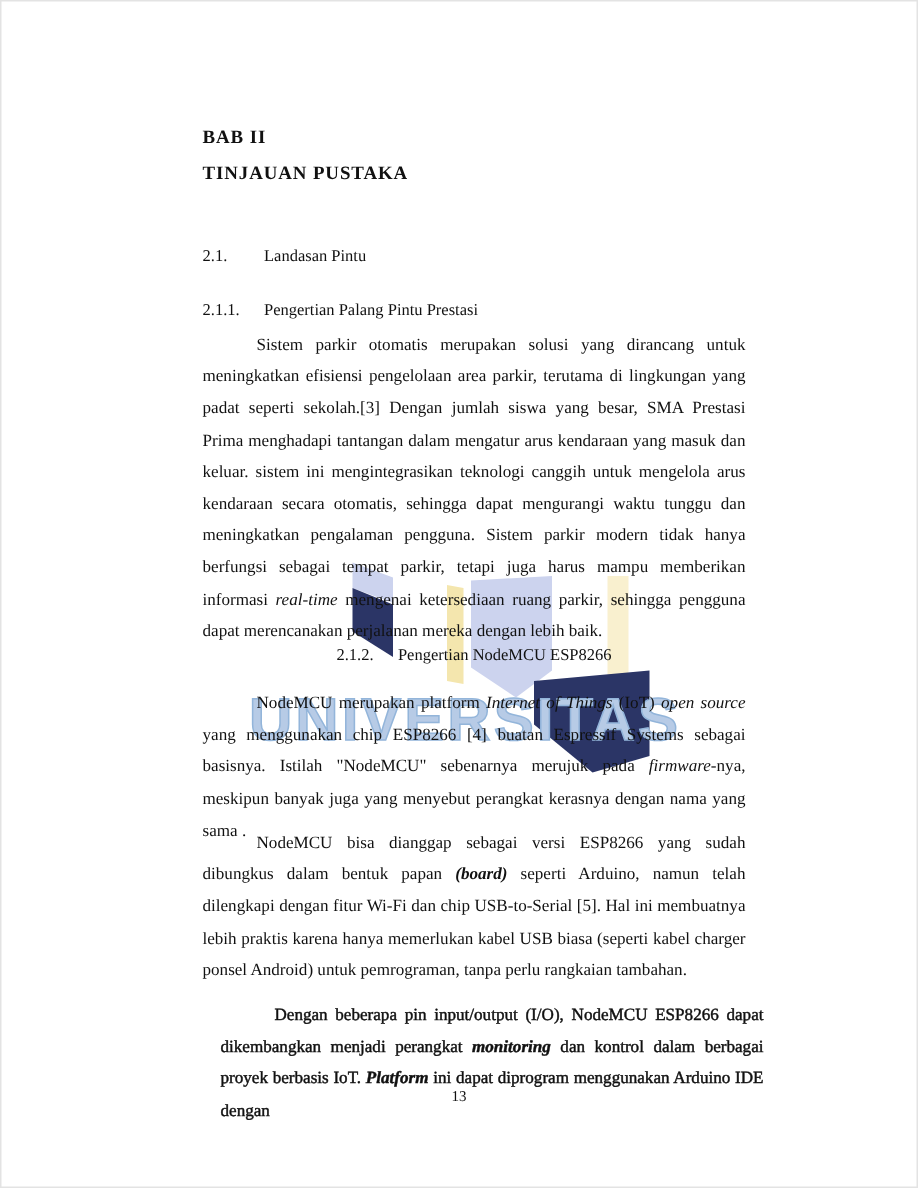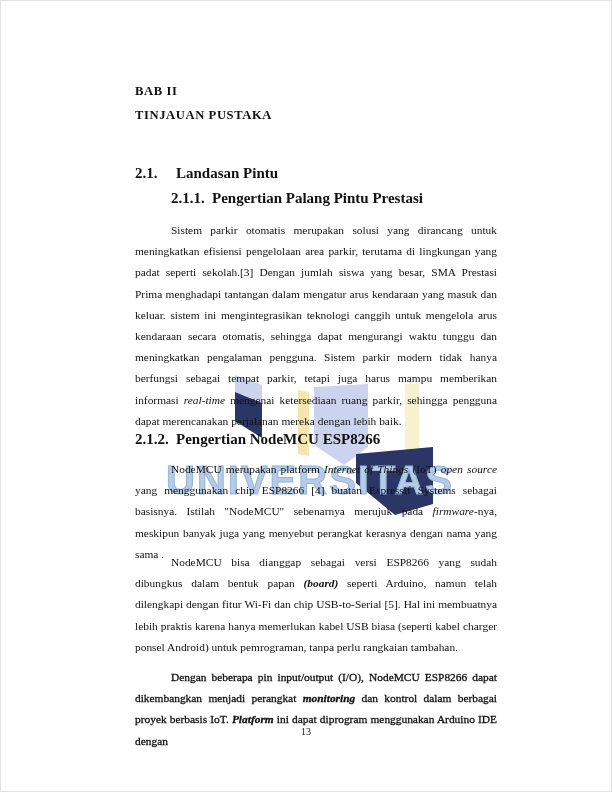--- a/index.html
+++ b/index.html
@@ -32,36 +32,36 @@
   .content { position: absolute; inset: 0; z-index: 1; }
 
   .chapter-head {
     position: absolute; left: 135px; top: 80px; width: 362px;
     font-weight: bold; font-size: 12.6px;
     line-height: 23.5px; letter-spacing: 0.6px;
   }
 
   .sec {
     position: absolute; left: 135px; width: 362px;
-    display: flex; font-weight: bold; font-size: 15px;
+    display: flex; font-weight: normal; font-size: 11px;
   }
   .sec .num { width: 41px; flex: 0 0 41px; }
   .sec-21  { top: 165px; }
-  .sec-211 { top: 190px; margin-left: 36px; }
-  .sec-212 { top: 431px; }
+  .sec-211 { top: 201px; }
+  .sec-212 { top: 431px; justify-content: center; }
 
   .para {
     position: absolute; left: 135px; width: 362px;
     font-size: 11.4px; line-height: 21.2px;
     text-align: justify; text-indent: 36px;
   }
   .p1 { top: 220px; }
   .p2 { top: 459px; }
   .p3 { top: 552px; }
-  .p4 { top: 667px; }
+  .p4 { top: 667px; margin-left: 12px; }
   .heavy { -webkit-text-stroke: 0.3px #111; }
 
   .it { font-style: italic; }
   .bd { font-weight: bold; }
 
   .page-number {
     position: absolute; left: 0; top: 726px; width: 612px;
     text-align: center; font-size: 10px;
   }
 </style>

